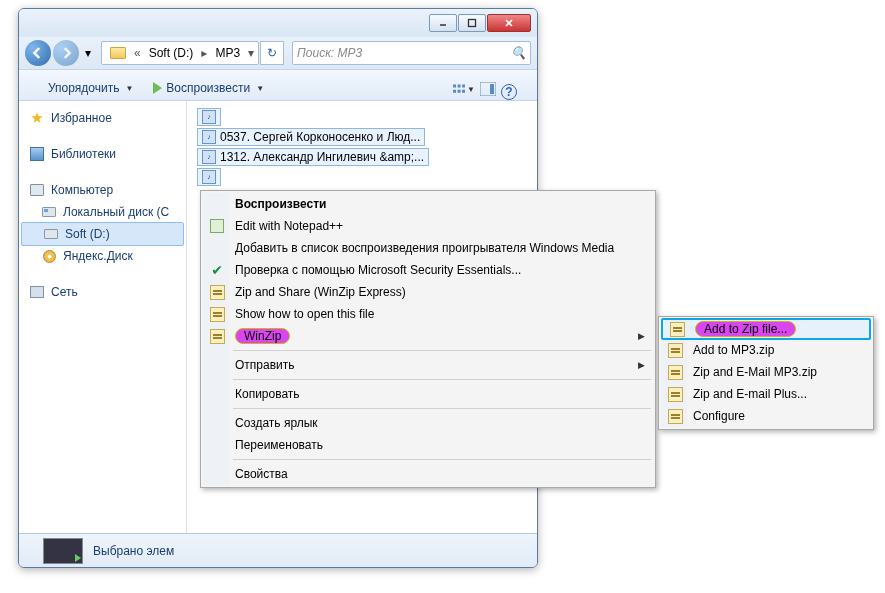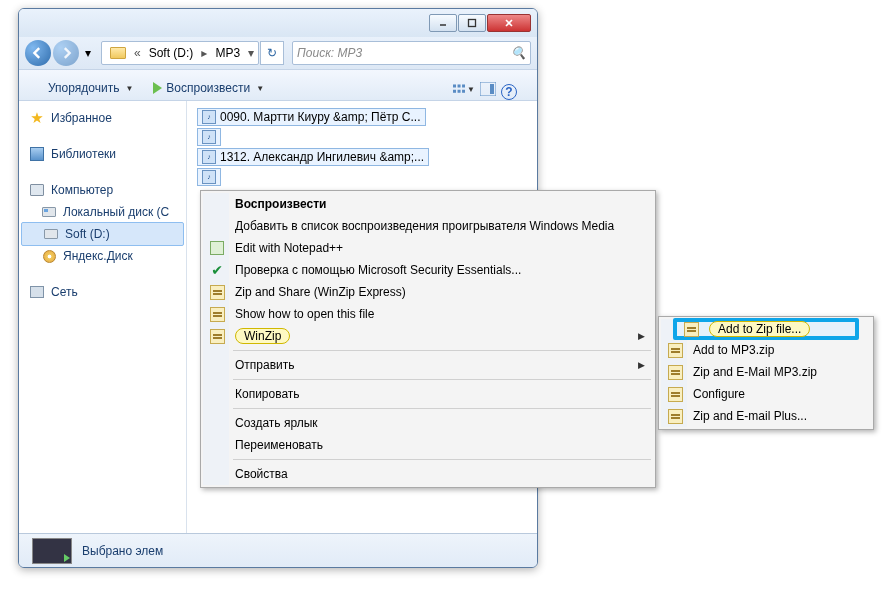--- a/index.html
+++ b/index.html
@@ -34,30 +34,30 @@
 .nav-item { display:flex; align-items:center; gap:6px; padding:3px 8px 3px 22px; color:#1a3e6e; white-space:nowrap; }
 .nav-group { font-weight:400; padding-left:10px; }
 .nav-item.selected { background:#d6e7fa; border:1px solid #8ebef0; margin:-1px 2px; border-radius:2px; padding-left:21px; }
 .nav .ico { width:16px; height:16px; display:flex; align-items:center; justify-content:center; }
 
 .content { flex:1; padding:6px 4px; position:relative; }
 .file { display:flex; align-items:center; gap:6px; height:19px; margin-bottom:1px; padding-left:6px; }
 .file .fbox { border:1px solid #8fb7e2; background:#e9f3ff; padding:0 4px; height:18px; display:flex; align-items:center; gap:4px; white-space:nowrap; overflow:hidden; }
 .file .mp3 { width:14px; height:14px; background:#cfe2f7; border:1px solid #6a93c1; display:flex; align-items:center; justify-content:center; font-size:7px; color:#2a5a93; }
 
-.status { height:34px; border-top:1px solid #b9c9dc; background:linear-gradient(#eef4fb,#e1ebf7); display:flex; align-items:center; padding:0 13px; gap:10px; }
+.status { height:34px; border-top:1px solid #b9c9dc; background:linear-gradient(#eef4fb,#e1ebf7); display:flex; align-items:center; padding:0 24px; gap:10px; }
 .thumb { width:40px; height:26px; background:#334; border:1px solid #888; position:relative; }
 .thumb::after { content:""; position:absolute; right:1px; bottom:1px; width:0; height:0; border-left:6px solid #6c6; border-top:4px solid transparent; border-bottom:4px solid transparent; }
 
 .ctx { position:absolute; background:#f4f4f4; border:1px solid #a9a9a9; box-shadow:2px 2px 5px rgba(0,0,0,.3); padding:2px; }
 .ctx .strip { position:absolute; left:2px; top:2px; bottom:2px; width:26px; background:#eef2f7; }
 .ctx-item { display:flex; align-items:center; height:22px; padding:0 30px 0 32px; position:relative; white-space:nowrap; }
 .ctx-sep { height:1px; background:#d0d0d0; margin:3px 2px 3px 30px; }
-.ctx-hl { background:#fef9c3; border:1px solid #d0b800; border-radius:8px; padding:0 8px; display:inline-block; }
-.ctx-item.hi { background:#e6f1fb; border:4px solid #0ea5e9; border-radius:2px; margin:-1px 12px; }
+.ctx-hl { background:#d946ef; border:1px solid #d0b800; border-radius:8px; padding:0 8px; display:inline-block; }
+.ctx-item.hi { background:#e6f1fb; border:2px solid #0ea5e9; border-radius:2px; margin:-1px 0; }
 .ctx-arrow { position:absolute; right:8px; font-size:9px; color:#333; }
 .ctx-ico { position:absolute; left:5px; width:18px; height:18px; display:flex; align-items:center; justify-content:center; }
 .ctx1 { left:200px; top:190px; width:456px; }
 .ctx2 { left:658px; top:316px; width:216px; }
 .bold { font-weight:bold; }
 
 .folder-ico { width:16px; height:12px; background:linear-gradient(#ffe9a8,#f0c95e); border:1px solid #cfa53f; border-radius:1px; }
 .star { color:#f3b81f; font-size:15px; }
 .libs { width:14px; height:14px; background:linear-gradient(#a8cdf0,#5a93cc); border:1px solid #3f72a5; }
 .comp { width:14px; height:12px; background:#dfe7ef; border:1px solid #7f8fa1; border-radius:1px; }
@@ -200,26 +200,26 @@
             <span class="net"></span>
           </span>
           <span>Сеть</span>
         </div>
     </div>
 
     <div class="content">
       <div class="file">
           <div class="fbox">
             <span class="mp3">♪</span>
-            <span>0090. Мартти Киуру  &amp;amp; Пётр С...</span>
           </div>
         </div>
       <div class="file">
           <div class="fbox">
             <span class="mp3">♪</span>
+            <span>0537. Сергей Корконосенко и Люд...</span>
           </div>
         </div>
       <div class="file">
           <div class="fbox">
             <span class="mp3">♪</span>
             <span>1312. Александр Ингилевич &amp;amp;...</span>
           </div>
         </div>
       <div class="file">
           <div class="fbox">
@@ -234,27 +234,27 @@
     <span style="color:#1a3e6e">Выбрано элем</span>
   </div>
 </div>
 
 <div class="ctx ctx1">
   <div class="strip"></div>
   <div class="ctx-item bold">
       <span>Воспроизвести</span>
     </div>
   <div class="ctx-item">
+      <span class="ctx-ico">
+        <span class="npp"></span>
+      </span>
+      <span>Edit with Notepad++</span>
+    </div>
+  <div class="ctx-item">
       <span>Добавить в список воспроизведения проигрывателя Windows Media</span>
-    </div>
-  <div class="ctx-item">
-      <span class="ctx-ico">
-        <span class="npp"></span>
-      </span>
-      <span>Edit with Notepad++</span>
     </div>
   <div class="ctx-item">
       <span class="ctx-ico shield">✔</span>
       <span>Проверка с помощью Microsoft Security Essentials...</span>
     </div>
   <div class="ctx-item">
       <span class="ctx-ico">
         <span class="wz"></span>
       </span>
       <span>Zip and Share (WinZip Express)</span>
@@ -311,21 +311,21 @@
   <div class="ctx-item">
       <span class="ctx-ico">
         <span class="wz"></span>
       </span>
       <span>Zip and E-Mail MP3.zip</span>
     </div>
   <div class="ctx-item">
       <span class="ctx-ico">
         <span class="wz"></span>
       </span>
+      <span>Zip and E-mail Plus...</span>
+    </div>
+  <div class="ctx-item">
+      <span class="ctx-ico">
+        <span class="wz"></span>
+      </span>
       <span>Configure</span>
     </div>
-  <div class="ctx-item">
-      <span class="ctx-ico">
-        <span class="wz"></span>
-      </span>
-      <span>Zip and E-mail Plus...</span>
-    </div>
 </div>
 
 </body></html>

